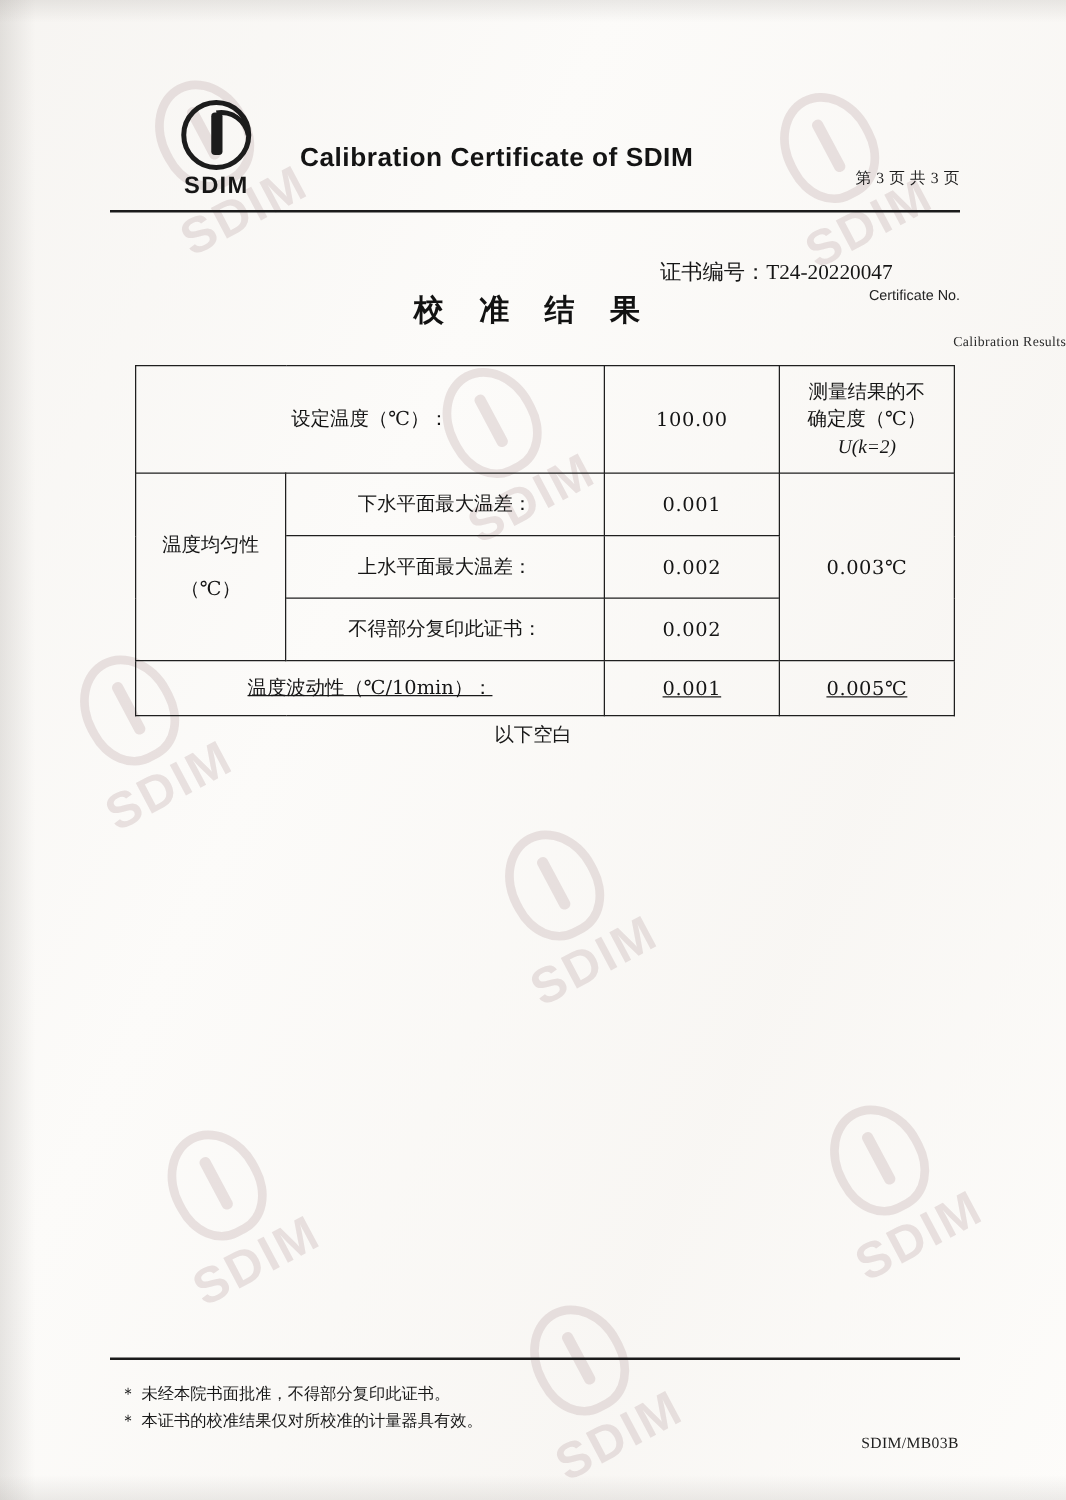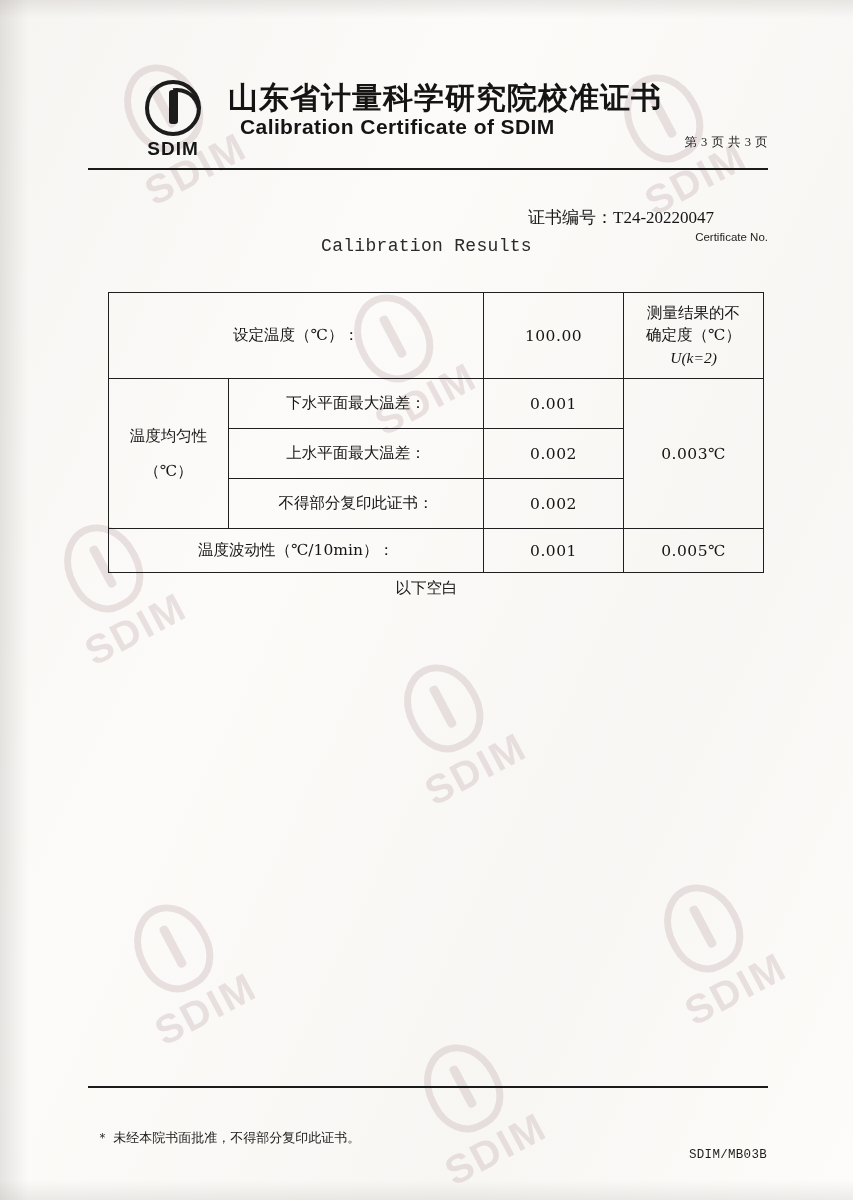--- a/index.html
+++ b/index.html
@@ -210,25 +210,26 @@
     text-align: center;
   }
   .results-title .cn {
     font-size: 24px;
     font-weight: bold;
     letter-spacing: 10px;
     color: #121212;
     font-family: "DejaVu Serif", serif;
   }
   .results-title .en {
-    font-family: Liberation Mono, monospace;
-    font-size: 18px;
+    font-family: Liberation Serif, serif;
+    font-size: 11px;
     color: #2a2a2a;
     margin-top: 4px;
     letter-spacing: 0.3px;
+    text-align: right;
   }
 
   
   .table-wrap {
     position: absolute;
     left: 108px;
     top: 292px;
     width: 655px;
   }
   table.calib {
@@ -248,21 +249,21 @@
   td.label-main { font-size: 15.5px; }
   td.value { font-family: "Liberation Serif", serif; font-size: 15px; letter-spacing: 0.5px; }
   td.unc-head {
     font-size: 14.5px;
     line-height: 1.45;
     padding: 8px 6px;
   }
   td.unc-head .uk { font-style: italic; font-family: "Liberation Serif", serif; }
   .c-setting { height: 86px; }
   .c-row { height: 50px; }
-  .c-wave { height: 44px; }
+  .c-wave { height: 44px; text-decoration: underline; }
 
   .blank-note {
     position: absolute;
     left: 0;
     right: 0;
     top: 578px;
     text-align: center;
     font-size: 15.5px;
     color: #181818;
     font-family: "DejaVu Serif", serif;
@@ -283,21 +284,21 @@
     font-size: 13px;
     line-height: 1.75;
     color: #1a1a1a;
     font-family: "DejaVu Serif", serif;
   }
   .footer-notes div { white-space: nowrap; }
   .footer-code {
     position: absolute;
     right: 86px;
     bottom: 38px;
-    font-family: Liberation Mono, monospace;
+    font-family: Liberation Serif, serif;
     font-size: 12.5px;
     color: #1d1d1d;
     letter-spacing: 0.3px;
   }
 </style>
 </head>
 <body>
 
 <div class="page">
   <div class="watermarks">
@@ -315,32 +316,32 @@
 
     <div class="header">
       <div class="logo">
         <div class="logo-mark">
           <div class="outer"></div>
           <div class="swoosh"></div>
           <div class="bar"></div>
         </div>
         <div class="logo-text">SDIM</div>
       </div>
-      <div class="title-cn">山东省计量科学研究院校准证书</div>
       <div class="title-en">Calibration Certificate of SDIM</div>
       <div class="page-no">第 3 页 共 3 页</div>
     </div>
     <div class="header-rule"></div>
 
     <div class="cert-block">
       <div class="cert-line">证书编号：T24-20220047</div>
       <div class="cert-sub">Certificate No.</div>
     </div>
 
     <div class="results-title">
+      <div class="cn">校 准 结 果</div>
       <div class="en">Calibration Results</div>
     </div>
 
     <div class="table-wrap">
       <table class="calib">
         <colgroup>
           <col style="width:120px">
           <col style="width:255px">
           <col style="width:140px">
           <col style="width:140px">
@@ -380,20 +381,21 @@
           </tr>
         </tbody>
       </table>
     </div>
 
     <div class="blank-note">以下空白</div>
 
     <div class="footer-rule"></div>
     <div class="footer-notes">
       <div>＊ 未经本院书面批准，不得部分复印此证书。</div>
+      <div>＊ 本证书的校准结果仅对所校准的计量器具有效。</div>
     </div>
     <div class="footer-code">SDIM/MB03B</div>
 
   </div>
 
   <div class="edge-shade-left"></div>
   <div class="edge-shade-top"></div>
   <div class="edge-shade-bottom"></div>
 </div>
 

